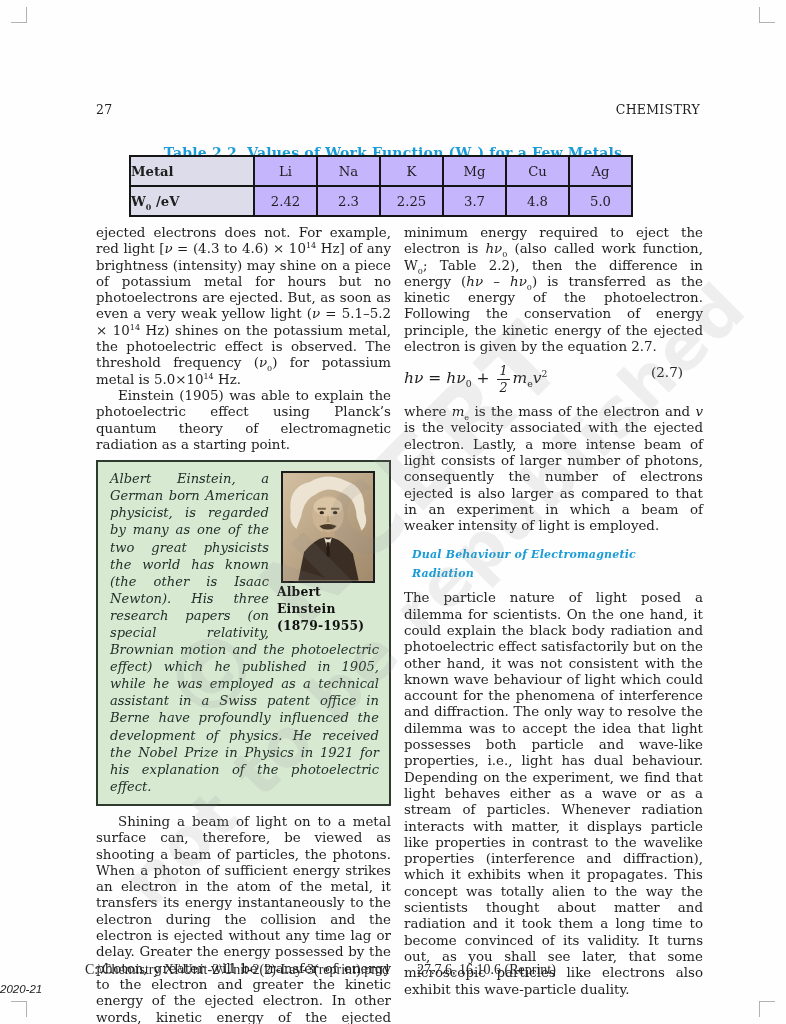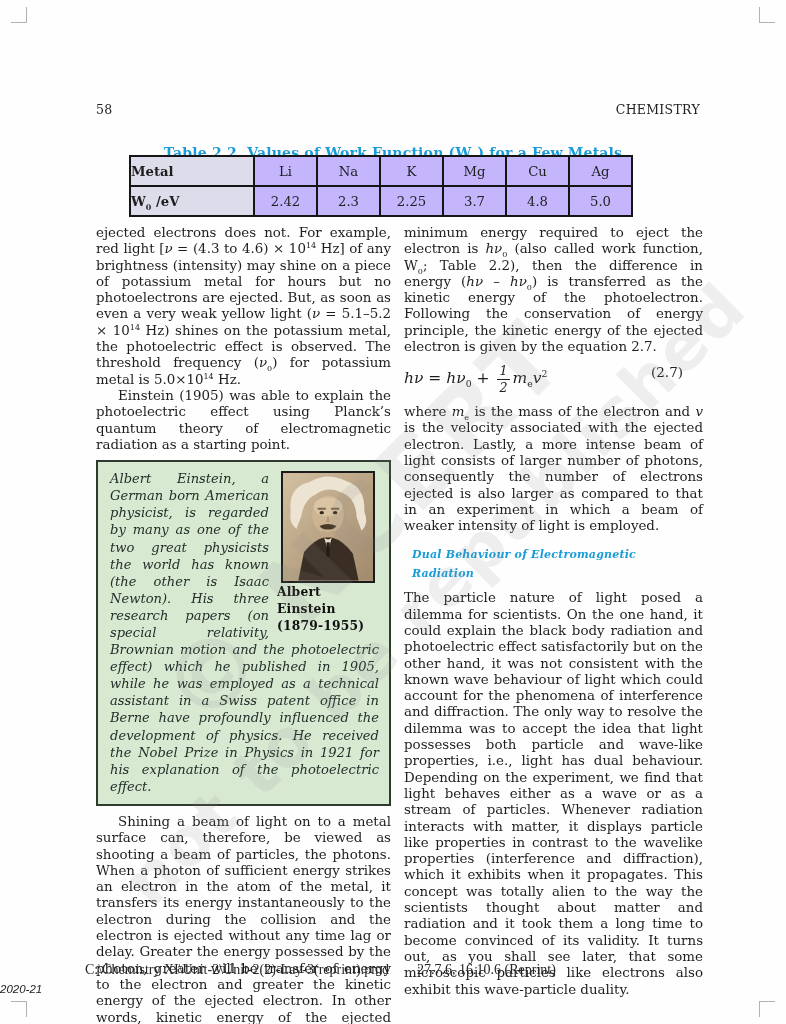--- a/index.html
+++ b/index.html
@@ -73,21 +73,21 @@
 </style>
 </head>
 <body>
 
 <div class="crop tl"></div>
 <div class="crop tr"></div>
 <div class="crop bl"></div>
 <div class="crop br"></div>
 
 <div class="runhead">
-  <span>58</span>
+  <span>27</span>
   <span>CHEMISTRY</span>
 </div>
 
 <div class="tbl-title">Table 2.2&nbsp; Values of Work Function (W<sub>0</sub>) for a Few Metals</div>
 
 <div class="wf-table-wrap">
   <table>
     <tbody>
         <tr>
       <td class="rowhead">Metal</td>

